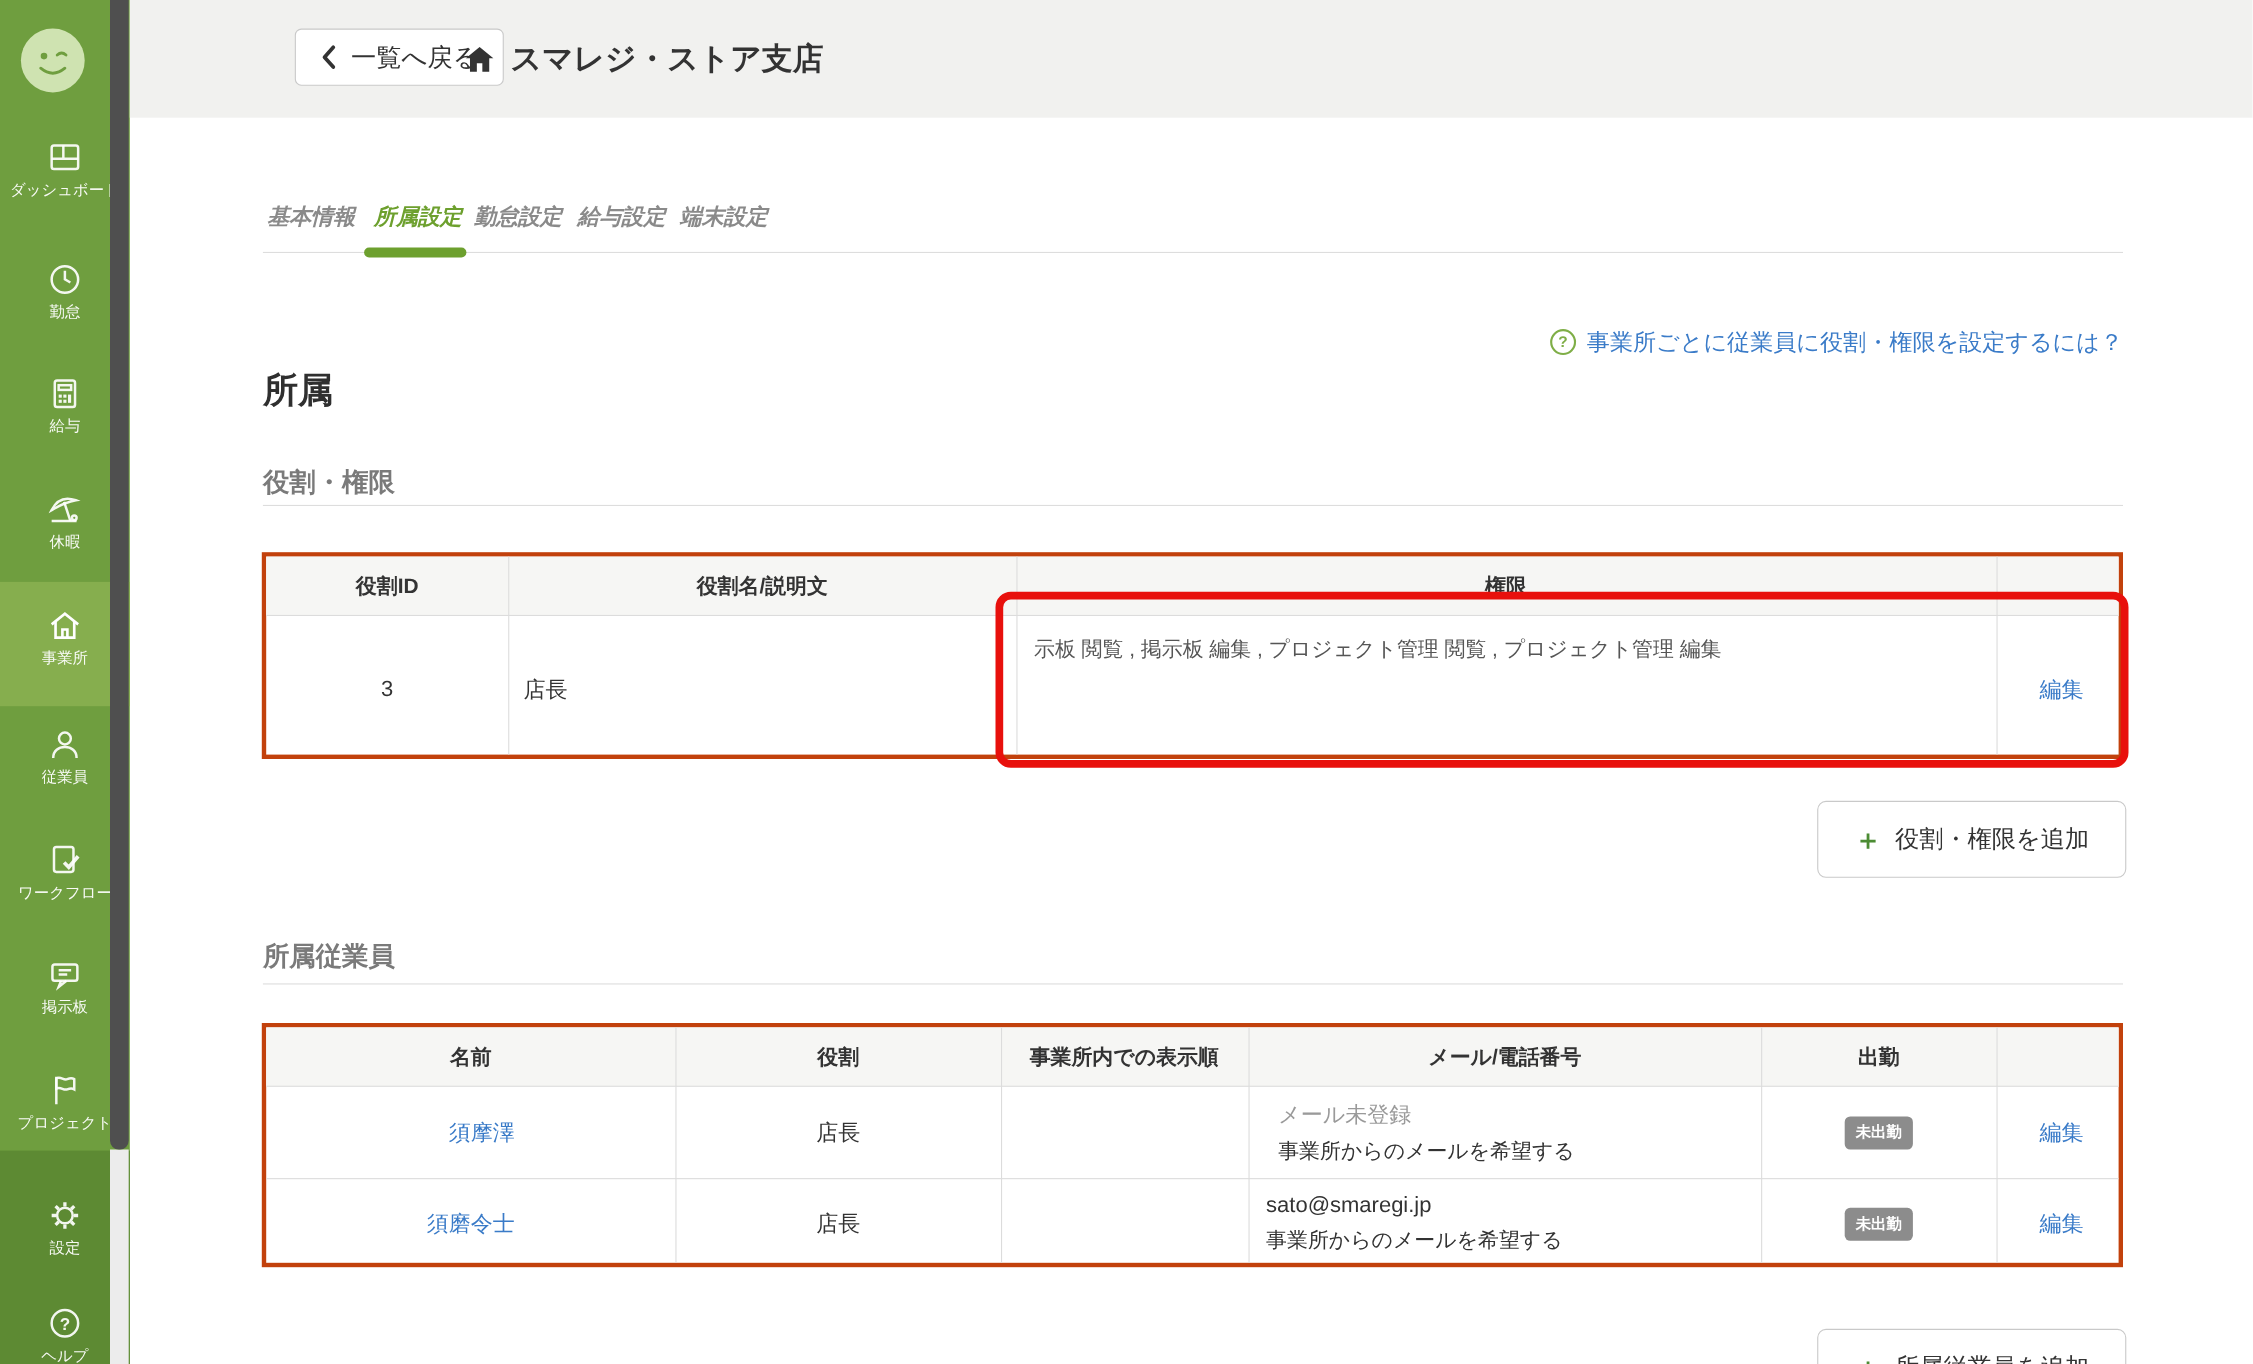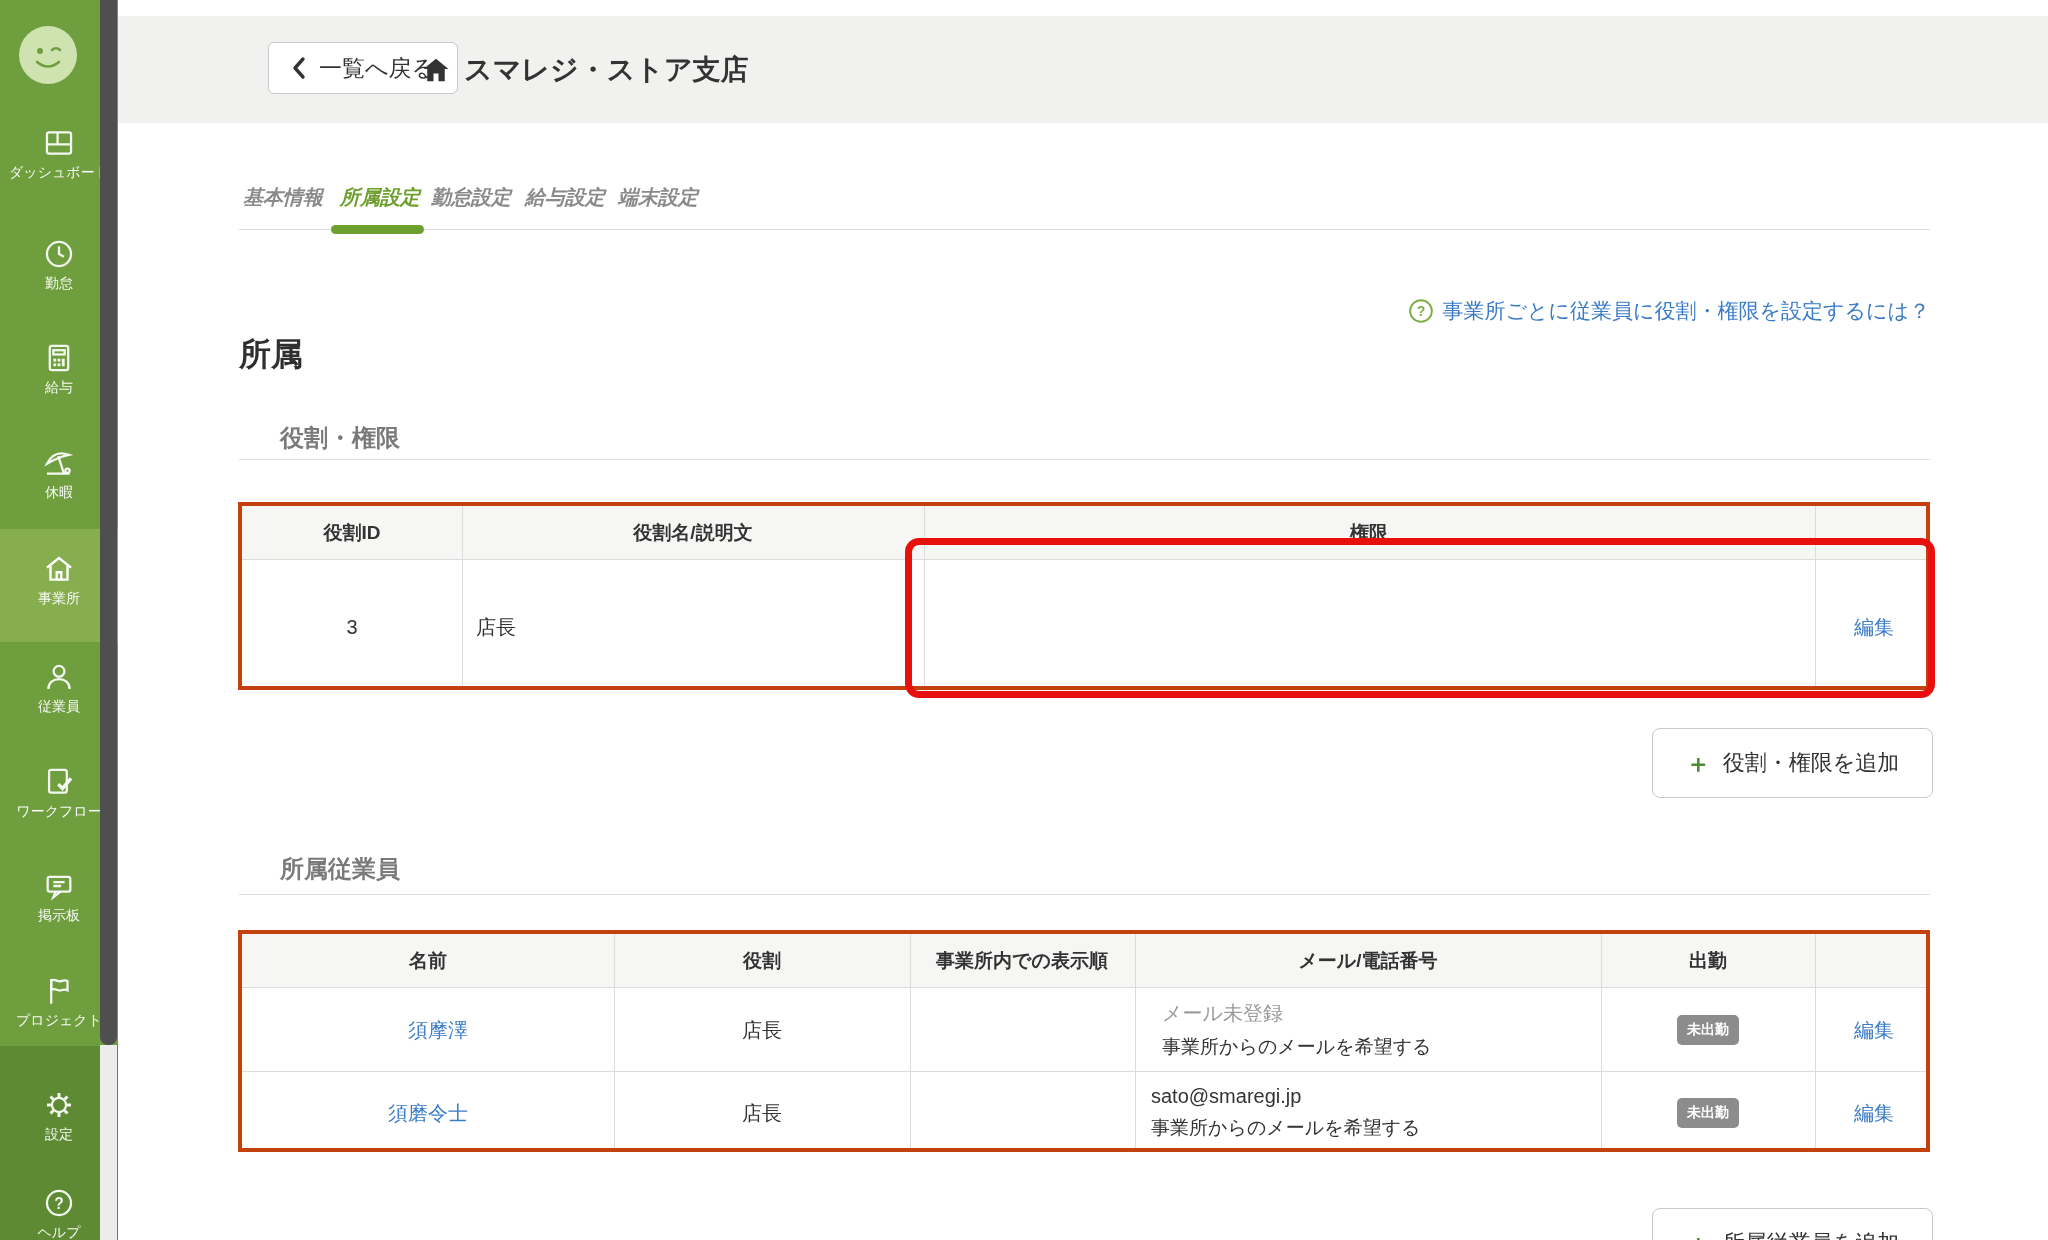--- a/index.html
+++ b/index.html
@@ -11,34 +11,34 @@
   .sidebar-bottom{position:absolute;left:0;top:1046px;width:118px;height:194px;background:#5d8a33;}
   .sb-active{position:absolute;left:0;top:529px;width:118px;height:113px;background:#86ae4e;}
   .avatar{position:absolute;left:19px;top:26px;width:58px;height:58px;border-radius:50%;background:#cfe3b1;}
   .sb-item{position:absolute;left:0;width:118px;text-align:center;color:rgba(255,255,255,.95);}
   .sb-item svg{display:block;margin:0 auto;}
   .sb-label{display:block;font-size:14px;margin-top:4px;white-space:nowrap;}
   .scroll-thumb{position:absolute;left:100px;top:0;width:17px;height:1045px;background:#4f4f4f;border-radius:0 0 8px 8px;z-index:4;}
   .scroll-track{position:absolute;left:100px;top:1045px;width:17px;height:195px;background:#ececec;z-index:3;}
 
   
-  .topbar{position:absolute;left:118px;top:0;width:1930px;height:107px;background:#f1f1ef;margin-top:16px;}
+  .topbar{position:absolute;left:118px;top:0;width:1930px;height:107px;background:#f1f1ef;}
   .back-btn{position:absolute;left:150px;top:26px;height:52px;padding:0 22px;background:#fff;border:1px solid #c9c9c9;border-radius:6px;display:flex;align-items:center;gap:12px;font-size:23px;color:#333;cursor:pointer;}
   .page-head-title{position:absolute;left:303px;top:0;height:107px;display:flex;align-items:center;gap:13px;font-size:28px;font-weight:bold;color:#333;}
 
   
   .tab{position:absolute;top:184px;transform:translateX(-50%);font-size:20px;font-weight:bold;color:#8a8a8a;cursor:pointer;white-space:nowrap;font-style:italic;}
   .tab.active{color:#6da02e;}
   .tabs-line{position:absolute;left:239px;top:229px;width:1691px;height:1px;background:#dddddd;}
   .tab-underline{position:absolute;left:331px;top:225px;width:93px;height:9px;border-radius:5px;background:#6da02e;}
 
   .help-link{position:absolute;right:118px;top:297px;display:flex;align-items:center;gap:9px;font-size:21px;color:#3a7bc8;cursor:pointer;}
 
   .h1{position:absolute;left:239px;top:333px;font-size:32px;font-weight:bold;color:#2f2f2f;}
-  .h2{position:absolute;left:239px;font-size:24px;font-weight:bold;color:#7a7a7a;margin-left:41px;}
+  .h2{position:absolute;left:239px;font-size:24px;font-weight:bold;color:#7a7a7a;}
   .divider{position:absolute;left:239px;width:1691px;height:1px;background:#dddddd;}
 
   
   .tbl{position:absolute;left:238px;width:1692px;border:4px solid #c2410c;background:#fff;}
   .tbl-head{position:absolute;left:0;top:0;width:100%;height:54px;background:#f6f6f4;border-bottom:1px solid #dcdcdc;}
   .vline{position:absolute;top:0;bottom:0;width:1px;background:#dcdcdc;}
   .hline{position:absolute;left:0;width:100%;height:1px;background:#dcdcdc;}
   .th{position:absolute;top:0;height:54px;transform:translateX(-50%);display:flex;align-items:center;font-size:19px;font-weight:bold;color:#333;white-space:nowrap;}
   .cell-center{position:absolute;transform:translate(-50%,-50%);font-size:20px;color:#333;white-space:nowrap;}
   .link{color:#3a7bc8;cursor:pointer;}
@@ -213,20 +213,21 @@
     <div class="vline" style="left:1573px"></div>
 
     <span class="th" style="left:110px">役割ID</span>
     <span class="th" style="left:451px">役割名/説明文</span>
     <span class="th" style="left:1127px">権限</span>
 
     <div>
       <span class="cell-center" style="left:110px;top:121px">3</span>
       <span class="cell-center" style="left:234px;top:121px;transform:translate(0,-50%)">店長</span>
       <div class="perm">
+        <div>示板 閲覧 , 掲示板 編集 , プロジェクト管理 閲覧 , プロジェクト管理 編集</div>
       </div>
       <span class="cell-center link" style="left:1632px;top:121px">編集</span>
     </div>
   </div>
 
   <div class="annotation"></div>
 
   <button class="add-btn" style="top:728px">
     <span class="plus">＋</span>
     <span>役割・権限を追加</span>

